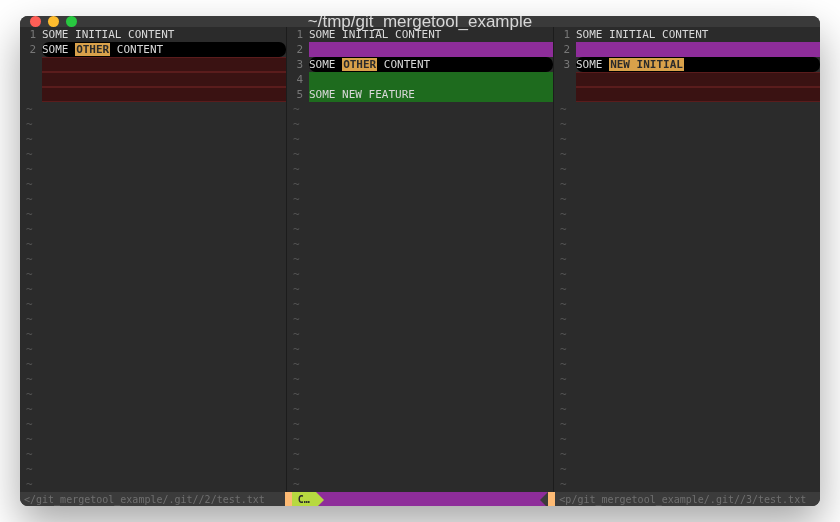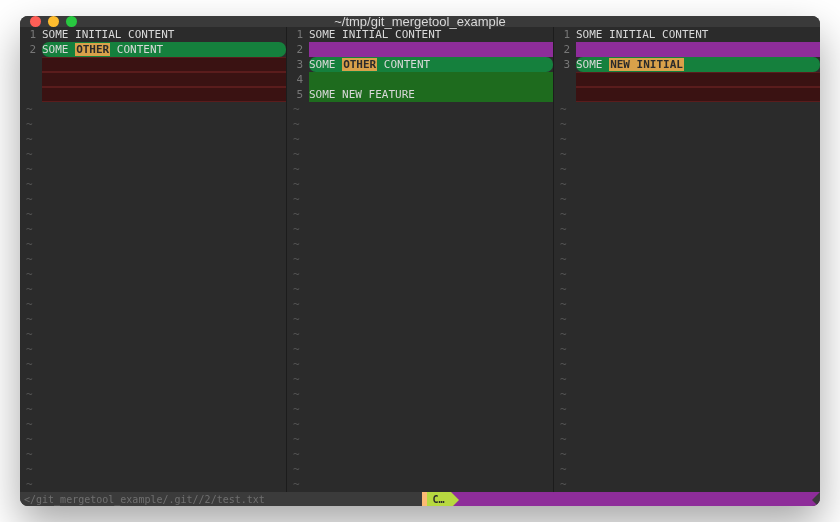--- a/index.html
+++ b/index.html
@@ -37,21 +37,21 @@
   }
   .dot { width: 11px; height: 11px; border-radius: 50%; }
   .red { background: #ff5f57; }
   .yellow { background: #febc2e; }
   .green { background: #28c840; }
   .title {
     position: absolute;
     left: 0; right: 0;
     text-align: center;
     color: #d8d8d8;
-    font-size: 13px;
+    font-size: 17px;
     font-family: -apple-system, "Helvetica Neue", sans-serif;
   }
   .panes {
     flex: 1;
     display: flex;
     background: #2b2b2b;
   }
   .pane {
     flex: 1;
     display: flex;
@@ -68,21 +68,21 @@
     white-space: pre;
   }
   .gutter {
     width: 22px;
     text-align: right;
     padding-right: 6px;
     color: #777;
     flex-shrink: 0;
   }
   .txt { flex: 1; color: #d8d8d8; }
-  .hl-purple { background: #15803d; border-radius: 7px; }
+  .hl-purple { background: #000000; border-radius: 7px; }
   .hl-purple-full { background: #8e2d9a; }
   .hl-green  { background: #1e6b1e; }
   .word-hl { background: #d9a14a; color: #2b2b2b; font-weight: bold; padding: 0 1px; }
   .deleted {
     background: repeating-linear-gradient(
       0deg,
       #5a1c1c 0 1px,
       #3a1212 1px 14px
     );
   }
@@ -94,21 +94,21 @@
   .status {
     flex: 1;
     height: 16px;
     line-height: 16px;
     font-size: 10px;
     overflow: hidden;
     white-space: nowrap;
     padding: 0 4px;
     color: #6f6f6f;
     background: #3b3b3b;
-    border-right: 5px solid #fdba74;
+    border-right: 7px solid #fdba74;
   }
   .status:last-child { border-right: none; }
   .status.active {
     background: #8e2d9a;
     color: #fff;
     display: flex;
     align-items: center;
     padding: 0;
     position: relative;
   }
@@ -258,15 +258,16 @@
   </div>
 
   <div class="statusbars">
     <div class="status">&lt;/git_mergetool_example/.git//2/test.txt</div>
     <div class="status active">
       <span class="chip">C…</span>
       <span class="chip-arrow"></span>
       <span class="fname">test.txt[+]</span>
       <span class="end-arrow"></span>
     </div>
+    <div class="status">&lt;p/git_mergetool_example/.git//3/test.txt</div>
   </div>
 
 </div>
 
 </body></html>

